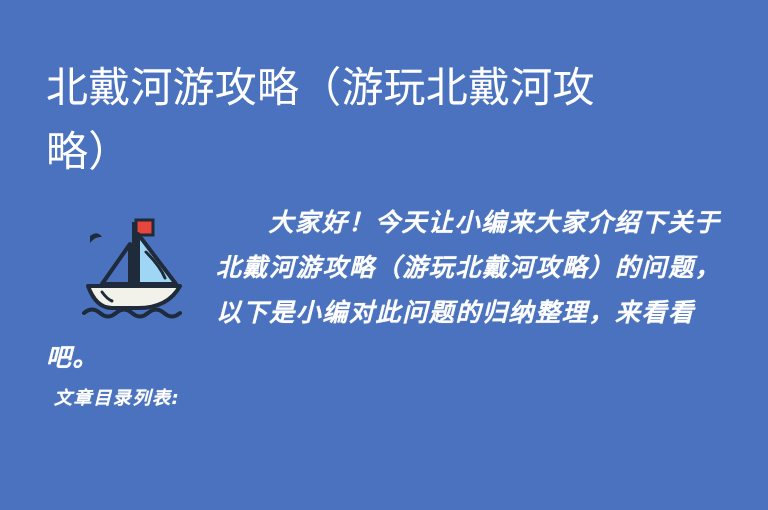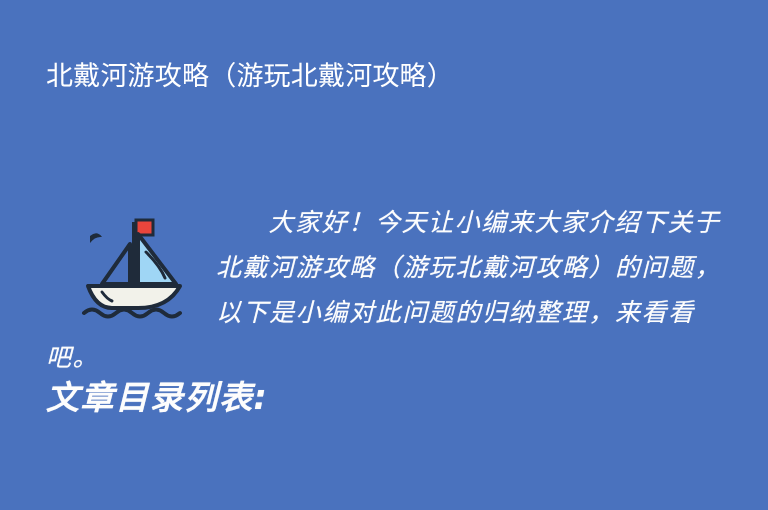--- a/index.html
+++ b/index.html
@@ -30,21 +30,21 @@
   
   .article-title {
     position: absolute;
     left: 46px;
     top: 56px;
     width: 600px;
     margin: 0;
     padding: 0;
     color: #ffffff;
     font-family: "Liberation Sans", "DejaVu Sans", sans-serif;
-    font-size: 27px;
+    font-size: 42px;
     font-weight: 400;
     line-height: 1.52;
     letter-spacing: 0.2px;
     white-space: normal;
     word-break: break-all;
   }
 
   
   .article-body {
     position: absolute;
@@ -68,34 +68,34 @@
     user-select: none;
   }
 
   .boat-emoji svg { display: block; }
 
   .intro-paragraph {
     margin: 0;
     padding: 0;
     text-indent: 2.1em;
     font-style: italic;
-    font-weight: 400;
+    font-weight: 700;
     letter-spacing: 1.6px;
     word-break: break-all;
     text-shadow: 0 0 1px rgba(255,255,255,0.45);
   }
 
   .toc-heading,
   .toc-item {
-    margin: 0;
+    margin: 8px;
     padding: 0;
     clear: none;
     font-style: italic;
     font-weight: 600;
-    font-size: 33px;
+    font-size: 18px;
     line-height: 33px;
     letter-spacing: 1.6px;
     text-shadow: 0 0 1px rgba(255,255,255,0.45);
     word-break: break-all;
   }
 
   .toc-heading { margin-top: 1px; }
 </style>
 </head>
 <body style="background: rgb(74, 114, 190);">

